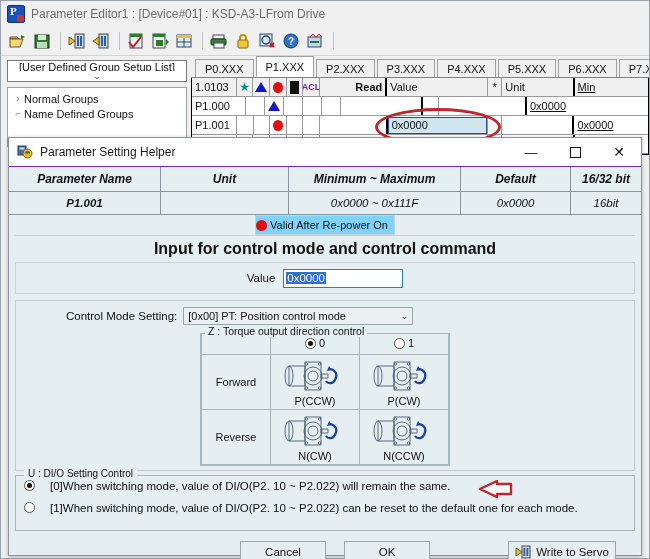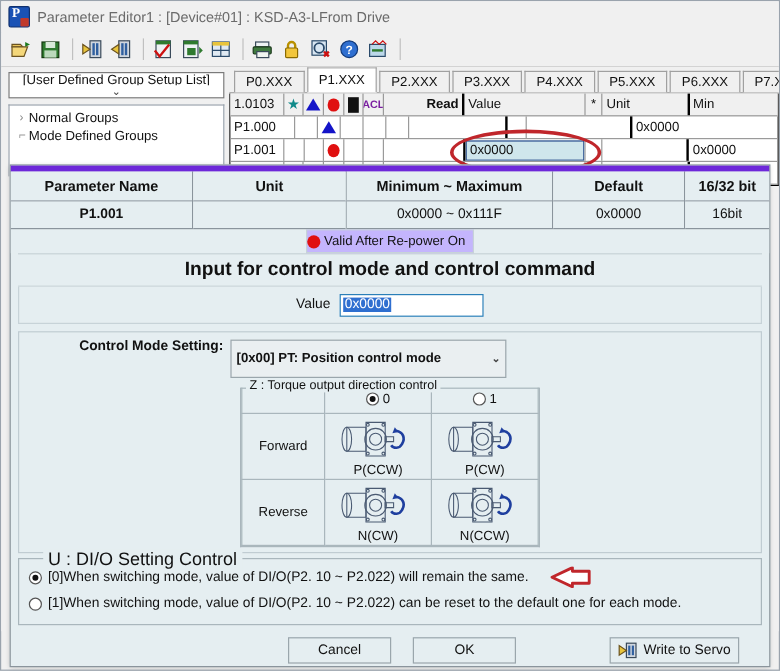--- a/index.html
+++ b/index.html
@@ -43,79 +43,79 @@
   .grid{border:1px solid #000;border-top:none;background:#fff;}
   .grow{display:flex;height:19px;border-bottom:1px solid #9a9a9a;box-sizing:border-box;font-size:11px;color:#111;}
   .gcell{border-right:1px solid #9a9a9a;box-sizing:border-box;display:flex;align-items:center;padding:0 3px;overflow:hidden;white-space:nowrap;}
   .hdr{background:#f0f0f0;}
   .c-id{width:54px;}
   .c-ic{width:19px;justify-content:center;}
   .c-read{width:82px;justify-content:flex-end;border-right:2px solid #000;font-weight:bold;}
   .c-val{width:124px;}
   .c-star{width:16px;justify-content:center;}
   .c-unit{width:88px;border-right:2px solid #000;}
-  .c-min{width:90px;border-right:none;}
+  .c-min{width:90px;border-right:none;text-decoration:underline;}
   .valcell{background:#fffbe6;border:1px solid #2a4f8f;box-sizing:border-box;margin:0;height:17px;display:flex;align-items:center;padding-left:3px;width:120px;}
   .valcell.active{background:#cfe6ec;}
   .ic-star{color:#0f8a8a;font-size:12px;}
   .ic-tri{width:0;height:0;border-left:6px solid transparent;border-right:6px solid transparent;border-bottom:10px solid #1414c8;}
   .ic-dot{width:11px;height:11px;border-radius:50%;background:#e01010;}
   .ic-blk{width:13px;height:13px;background:#111;}
   .ic-acl{color:#7a1fa0;font-size:9px;font-weight:bold;}
 
   
   .ellipse{position:absolute;border:3px solid #c0262b;border-radius:50%;pointer-events:none;}
 
   
   .dialog{position:absolute;left:8px;top:137px;width:634px;height:419px;background:#e5eef1;border:1px solid #8a949c;box-sizing:border-box;box-shadow:0 1px 4px rgba(0,0,0,.25);}
   .dlgtitle{height:28px;display:flex;align-items:center;background:#ffffff;padding-left:8px;}
   .dlgtitle .dicon{width:16px;height:16px;margin-right:7px;position:relative;flex:none;}
   .dlgtitle .dtext{font-size:12px;color:#1a1a1a;flex:1;}
   .wbtn{width:44px;height:28px;display:flex;align-items:center;justify-content:center;font-size:13px;color:#111;}
   .wbtn.cls{font-size:14px;}
 
-  .tbl{display:flex;border-top:5px solid #6d28d9;}
+  .tbl{display:flex;border-top:1px solid #6d28d9;font-style:italic;}
   .tcol{border-right:1px solid #8a949c;box-sizing:border-box;}
   .tcol:last-child{border-right:none;}
   .th{height:24px;display:flex;align-items:center;justify-content:center;font-weight:bold;font-size:12px;color:#111;background:#e5eef1;border-bottom:1px solid #8a949c;}
   .td{height:22px;display:flex;align-items:center;justify-content:center;font-size:11.5px;color:#111;background:#e5eef1;border-bottom:1px solid #8a949c;font-weight:bold;}
   .td.norm{font-weight:normal;}
 
   .validrow{height:20px;display:flex;align-items:center;justify-content:center;background:#e5eef1;}
-  .validbox{display:flex;align-items:center;border:1px solid #c7d3d8;background:#c4b5fd;padding:0 6px 0 0;height:18px;}
+  .validbox{display:flex;align-items:center;border:1px solid #c7d3d8;background:#7dd3fc;padding:0 6px 0 0;height:18px;}
   .rdot{width:11px;height:11px;border-radius:50%;background:#e01010;margin-right:3px;}
   .validtxt{font-size:11px;color:#111;}
 
   .bigtitle{height:26px;display:flex;align-items:center;justify-content:center;font-size:16px;font-weight:bold;color:#111;background:#e5eef1;border:1px solid #c7d3d8;border-left:none;border-right:none;margin:0 6px;}
 
   .valrow{height:30px;display:flex;align-items:center;justify-content:center;gap:8px;background:#e5eef1;border:1px solid #c7d3d8;border-top:none;margin:0 6px;}
   .vlabel{font-size:11.5px;color:#111;}
   .vinput{width:120px;height:19px;background:#fff;border:1px solid #2a7fb8;display:flex;align-items:center;padding-left:2px;box-sizing:border-box;}
   .vinput .sel{background:#2f6fd0;color:#fff;font-size:11.5px;padding:0 1px;}
 
   .panel{margin:6px 6px 0 6px;background:#e5eef1;border:1px solid #c0ccd2;padding:6px 0 4px 0;}
-  .cmsrow{display:flex;padding-left:50px;font-weight:bold;}
+  .cmsrow{display:flex;align-items:center;padding-left:50px;}
   .cmslabel{font-size:11.5px;color:#111;margin-right:6px;}
-  .cmsbox{width:230px;height:32px;background:#eaeff1;border:1px solid #9aa6ac;display:flex;align-items:center;justify-content:space-between;padding:0 4px;font-size:11px;color:#111;box-sizing:border-box;}
+  .cmsbox{width:230px;height:18px;background:#eaeff1;border:1px solid #9aa6ac;display:flex;align-items:center;justify-content:space-between;padding:0 4px;font-size:11px;color:#111;box-sizing:border-box;}
 
   .zgroup{margin:7px auto 0 auto;width:248px;position:relative;border:1px solid #a9b6bc;border-top:none;}
   .zlegend{position:absolute;top:-8px;left:4px;background:#e5eef1;padding:0 3px;font-size:10.5px;color:#111;white-space:nowrap;}
   .ztable{width:248px;border-collapse:collapse;margin-top:8px;}
   .ztable td,.ztable th{border:1px solid #a9b6bc;text-align:center;font-size:11px;color:#111;padding:0;}
   .ztable th{height:20px;font-weight:normal;}
   .rlabel{width:68px;font-size:11.5px;}
   .mcell{height:54px;width:88px;margin-left:27px;}
   .radio{display:inline-flex;align-items:center;gap:3px;}
   .rc{width:11px;height:11px;border-radius:50%;border:1px solid #555;background:#fff;display:inline-block;position:relative;box-sizing:border-box;}
   .rc.on:after{content:"";position:absolute;left:2px;top:2px;width:5px;height:5px;border-radius:50%;background:#111;}
   .mlabel{font-size:11px;color:#111;display:block;margin-top:-2px;}
 
   .ugroup{margin:4px 6px 0 6px;position:relative;border:1px solid #a9b6bc;padding:4px 0 6px 0;}
-  .ulegend{position:absolute;top:-8px;left:8px;background:#e5eef1;padding:0 4px;font-size:15px;color:#111;margin-left:12px;}
-  .uopt{display:flex;align-items:center;height:22px;padding-left:8px;gap:5px;}
+  .ulegend{position:absolute;top:-8px;left:8px;background:#e5eef1;padding:0 4px;font-size:10px;color:#111;}
+  .uopt{display:flex;height:22px;padding-left:8px;gap:15px;}
   .uopt .otxt{font-size:11.5px;color:#111;white-space:nowrap;}
   .arrowhint{width:36px;height:18px;margin-left:12px;flex:none;}
 
   .btnrow{display:flex;align-items:center;height:34px;padding-left:6px;gap:0;margin-top:4px;}
   .btn{height:22px;min-width:86px;background:#e5eef1;border:1px solid #9aa6ac;font-size:11.5px;color:#111;display:flex;align-items:center;justify-content:center;box-sizing:border-box;}
   .btn.wts{min-width:108px;gap:5px;}
   .wicon{width:16px;height:14px;position:relative;flex:none;}
   .spc{flex:none;}
 </style>
 </head>
@@ -230,21 +230,21 @@
           <span class="cv">[User Defined Group Setup List]</span>
           <span class="caret">⌄</span>
         </div>
         <div class="tree">
           <div class="tnode">
             <span class="exp">›</span>
             <span>Normal Groups</span>
           </div>
           <div class="tnode">
             <span class="dots">⌐</span>
-            <span>Mode Defined Groups</span>
+            <span>Name Defined Groups</span>
           </div>
         </div>
       </div>
 
       <div class="rightpane">
         <div class="tabs">
           <div class="tab">P0.XXX</div>
           <div class="tab sel">P1.XXX</div>
           <div class="tab">P2.XXX</div>
           <div class="tab">P3.XXX</div>
@@ -329,20 +329,38 @@
           </div>
         </div>
       </div>
     </div>
   </div>
 
   <div class="ellipse" style="left:375px;top:108px;width:120px;height:32px;"></div>
 
   <div class="dialog">
 
+    <div class="dlgtitle">
+      <div class="dicon">
+        <svg width="16" height="16" viewBox="0 0 16 16">
+            <rect x="1" y="2" width="8" height="9" fill="#3f6fb0" stroke="#1c3c68"></rect>
+            <rect x="2.5" y="3.5" width="5" height="2" fill="#cfe0f2"></rect>
+            <circle cx="10.5" cy="9.5" r="4.5" fill="#f0b429" stroke="#8a6000"></circle>
+            <path d="M8 9.5a2.5 2.5 0 115 0" fill="#2f7a2f"></path>
+          </svg>
+      </div>
+      <div class="dtext">Parameter Setting Helper</div>
+      <div class="wbtn">—</div>
+      <div class="wbtn">
+        <svg width="11" height="11" viewBox="0 0 11 11">
+            <rect x="0.5" y="0.5" width="10" height="10" fill="none" stroke="#111"></rect>
+          </svg>
+      </div>
+      <div class="wbtn cls">✕</div>
+    </div>
 
     <div class="tbl">
       <div class="tcol" style="width:152px">
         <div class="th">Parameter Name</div>
         <div class="td">P1.001</div>
       </div>
       <div class="tcol" style="width:128px">
         <div class="th">Unit</div>
         <div class="td norm"></div>
       </div>

